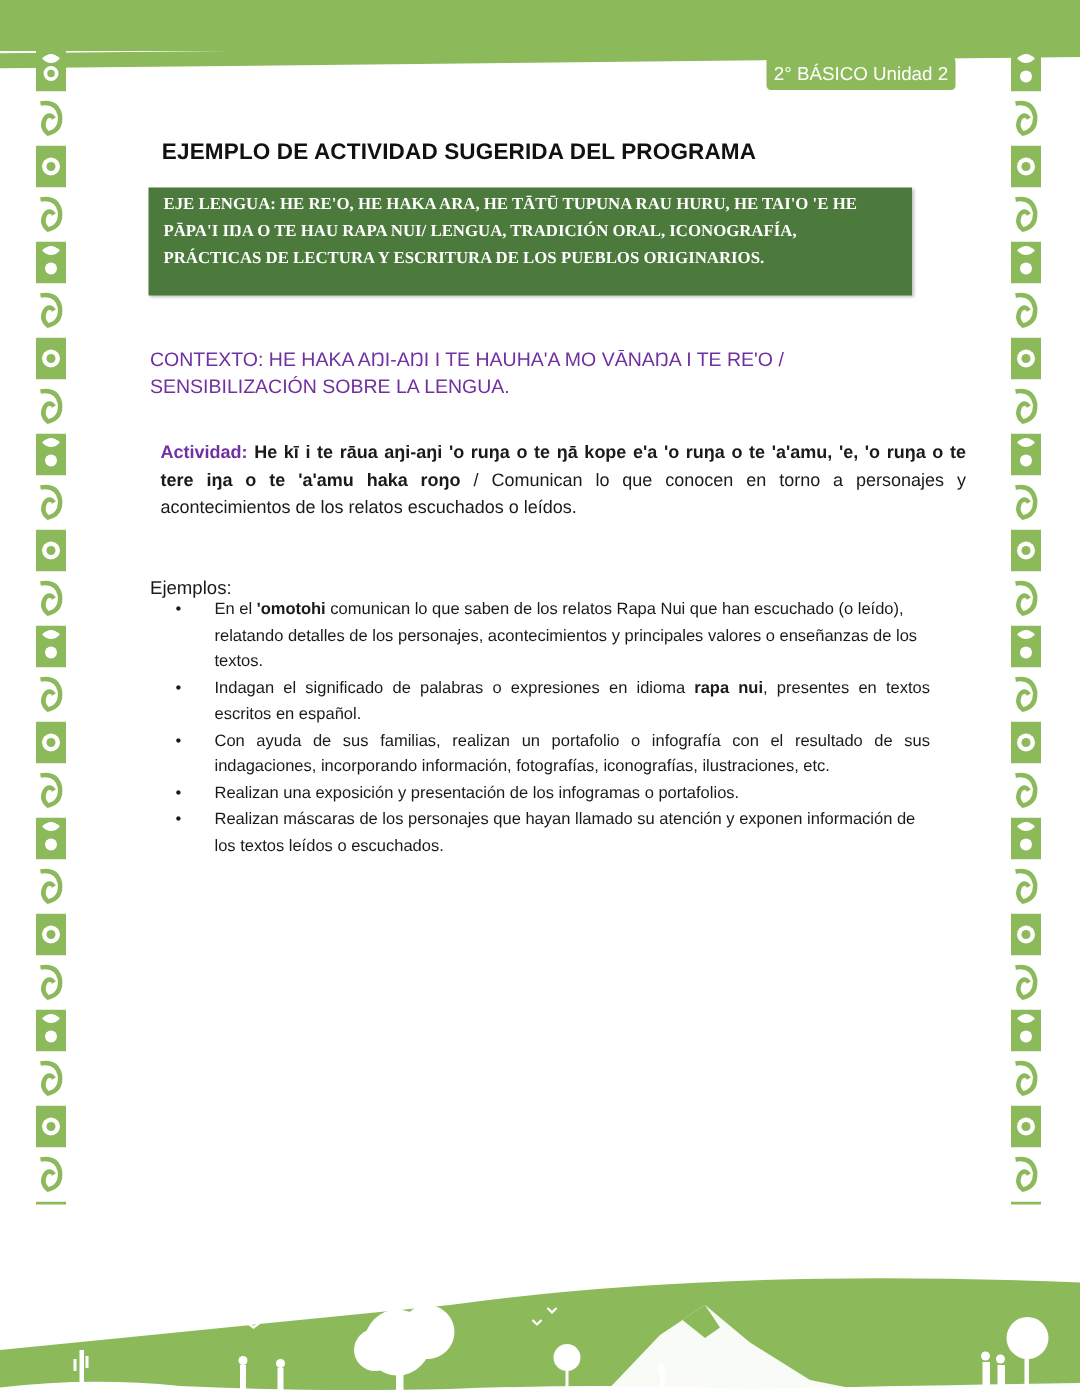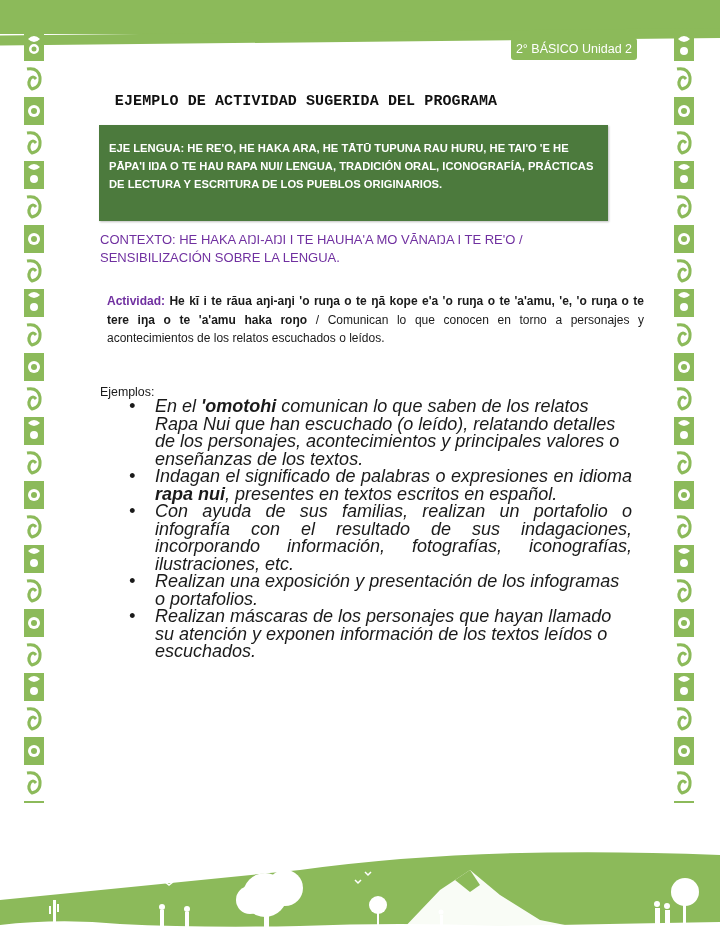--- a/index.html
+++ b/index.html
@@ -5,28 +5,28 @@
   html, body { margin:0; padding:0; }
   body { width:720px; height:932px; position:relative; overflow:hidden; background:#ffffff; font-family:"Liberation Sans", sans-serif; color:#1a1a1a; }
   .top-band { position:absolute; left:0; top:0; width:720px; height:34px; background:#8cba5a; }
   .top-band:after { content:""; position:absolute; left:0; top:28px; width:720px; height:10px; background:#8cba5a; transform:skewY(-0.6deg); transform-origin:right; }
   .unit-stem { position:absolute; left:591px; top:0; width:5px; height:42px; background:#8cba5a; }
   .unit-badge { position:absolute; left:511px; top:38px; width:126px; height:22px; background:#8cba5a; border-radius:3px; color:#fff; font-size:12.5px; line-height:22px; text-align:center; }
   .border-strip { position:absolute; top:33px; width:20px; height:770px; display:flex; flex-direction:column; align-items:center; gap:4px; overflow:hidden; }
   .border-strip.left { left:24px; }
   .border-strip.right { left:674px; }
   .motif { width:20px; height:28px; flex:0 0 auto; }
-  .page-title { position:absolute; left:0; width:612px; top:93px; text-align:center; font-weight:bold; font-size:15px; letter-spacing:0.1px; color:#111;font-family:Liberation Mono, monospace; }
-  .eje-box { position:absolute; left:99px; top:125px; width:489px; height:68px; background:#4c7a3d; padding:14px 10px; color:#fff; font-weight:bold; font-size:11.2px; line-height:18px; box-shadow:1px 1px 2px rgba(0,0,0,0.25); }
+  .page-title { position:absolute; left:0; width:612px; top:93px; text-align:center; font-weight:bold; font-size:15px; letter-spacing:0.1px; color:#111; }
+  .eje-box { position:absolute; left:99px; top:125px; width:489px; height:68px; background:#4c7a3d; padding:2px 10px; color:#fff; font-weight:bold; font-size:11.2px; line-height:18px; box-shadow:1px 1px 2px rgba(0,0,0,0.25);font-family:Liberation Serif, serif; }
   .contexto { position:absolute; left:100px; top:231px; width:520px; color:#7030a0; font-size:13px; line-height:18px; }
   .actividad { position:absolute; left:107px; top:292px; width:537px; font-size:12px; line-height:18.5px; text-align:justify; }
   .act-label { color:#7030a0; font-weight:bold; }
   .b { font-weight:bold; }
   .ejemplos-label { position:absolute; left:100px; top:372px; font-size:12.4px;margin-top:13px; }
-  .bullets { position:absolute; left:129px; top:398px; width:503px; margin:0; padding:0; list-style:none; font-size:18px; line-height:17.5px;font-style:italic; }
+  .bullets { position:absolute; left:117px; top:398px; width:503px; margin:0; padding:0; list-style:none; font-size:11px; line-height:17.5px; }
   .bullets li { position:relative; padding-left:26px; }
   .bullets li.justify { text-align:justify; }
   .bullets li:before { content:"\2022"; position:absolute; left:0; top:0; }
   .landscape { position:absolute; left:0; top:800px; width:720px; height:132px; }
 </style>
 </head>
 <body>
 
 <div class="top-band"></div>
 <div class="unit-stem"></div>

